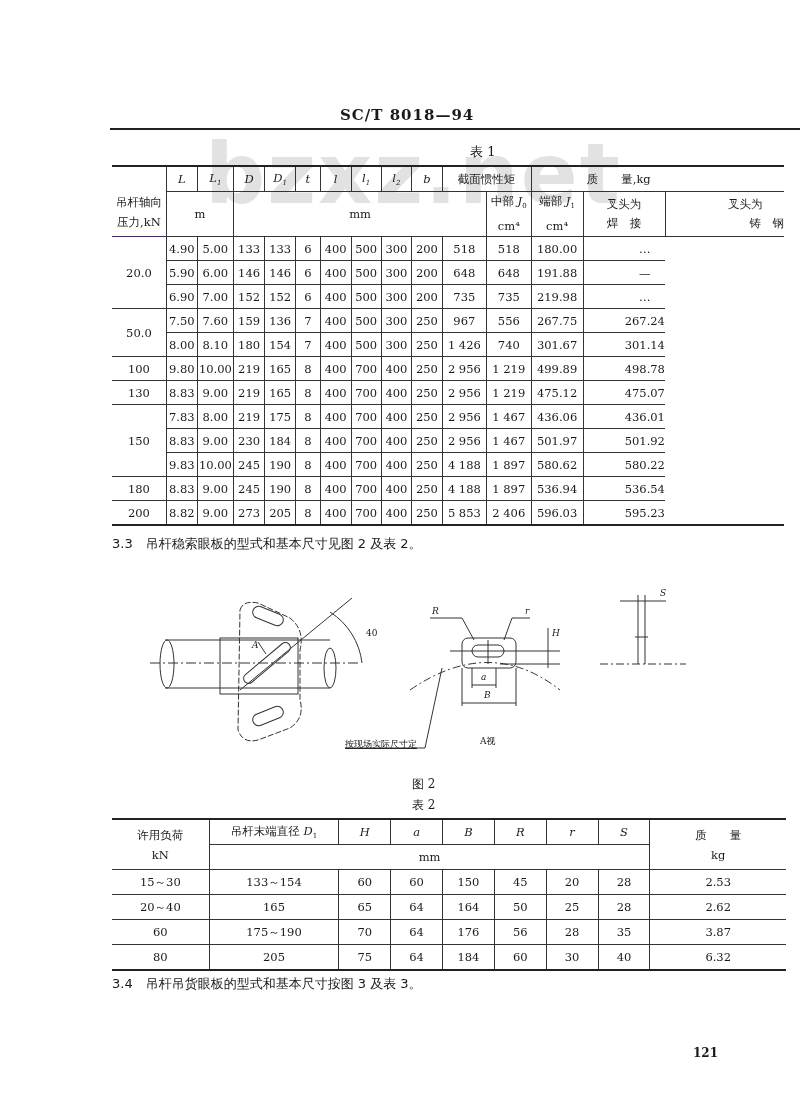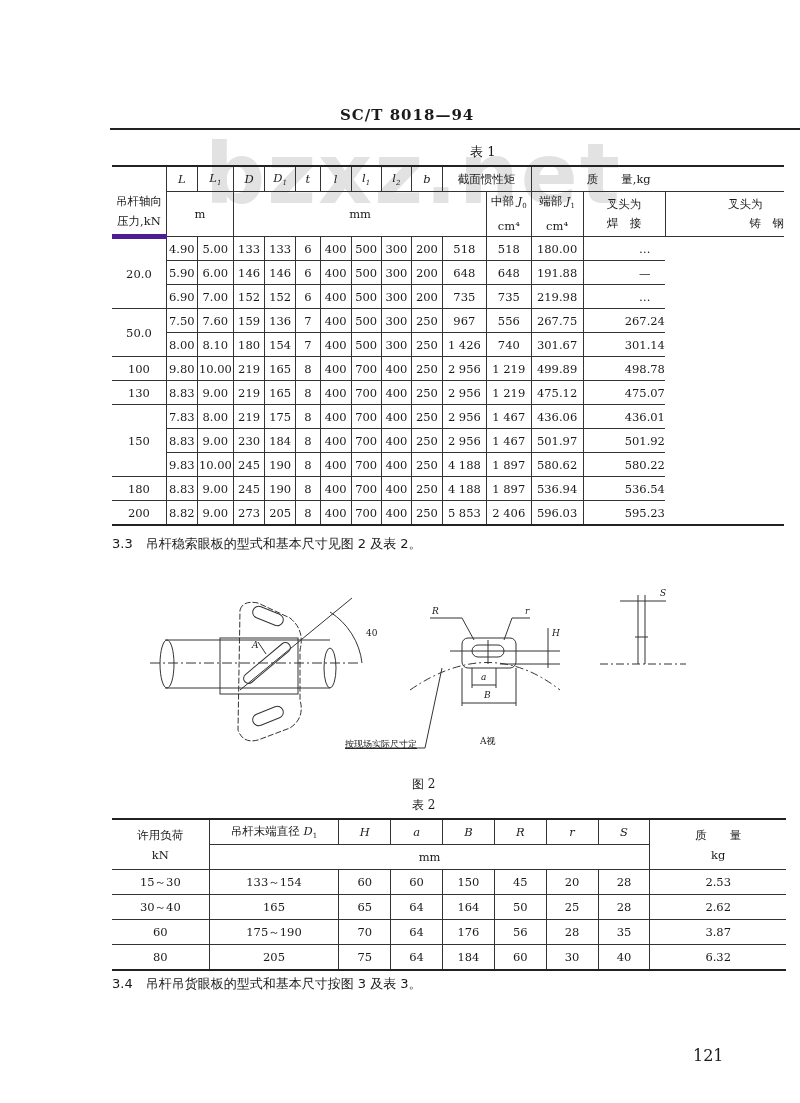--- a/index.html
+++ b/index.html
@@ -18,21 +18,21 @@
   .t1 tr td:first-child { border-left: none; }
   .t1 tr td:last-child { border-right: none; padding-left: 41px; }
   .t1 .hdr td { height: 24px; }
   .t1 .hdr2 td { height: 44px; }
   .it { font-style: italic; }
   .t2 { left: 112px; top: 818px; width: 674px; border-top: 2px solid #222; border-bottom: 2px solid #222; }
   .t2 td { height: 24px; }
   .t2 tr td:first-child { border-left: none; }
   .t2 tr td:last-child { border-right: none; }
   .section { font-size: 13px; font-family: "DejaVu Sans", sans-serif; z-index: 2; }
-  .page-num { left: 693px; top: 1046px; font-size: 16px; }
+  .page-num { left: 693px; top: 1046px; font-size: 12px; font-weight: bold; }
   .fig-label { font-size: 12px; }
   .small { font-size: 9px; }
   sub, sup { font-size: 7px; }
 </style>
 </head>
 <body>
 
 <div class="abs watermark">bzxz.net</div>
 
 <div class="abs header-code">SC/T 8018—94</div>
@@ -52,21 +52,21 @@
       <col style="width:35px">
       <col style="width:36px">
       <col style="width:36px">
     <col style="width:60px">
       <col style="width:60px">
       <col style="width:60px">
       <col style="width:56px">
   </colgroup>
   <tbody>
       <tr class="hdr">
-    <td rowspan="2" style="border-bottom:5px solid #4c1d95; white-space:pre-line; line-height:20px;">
+    <td rowspan="2" style="border-bottom:1px solid #4c1d95; white-space:pre-line; line-height:20px;">
       <span>吊杆轴向压力,kN</span>
     </td>
     <td class="it">L</td>
     <td class="it">L<sub>1</sub></td>
     <td class="it">D</td>
     <td class="it">D<sub>1</sub></td>
     <td class="it">t</td>
     <td class="it">l</td>
     <td class="it">l<sub>1</sub></td>
     <td class="it">l<sub>2</sub></td>
@@ -371,21 +371,21 @@
         <td>133～154</td>
         <td>60</td>
         <td>60</td>
         <td>150</td>
         <td>45</td>
         <td>20</td>
         <td>28</td>
         <td>2.53</td>
       </tr>
       <tr>
-        <td>30～40</td>
+        <td>20～40</td>
         <td>165</td>
         <td>65</td>
         <td>64</td>
         <td>164</td>
         <td>50</td>
         <td>25</td>
         <td>28</td>
         <td>2.62</td>
       </tr>
       <tr>

